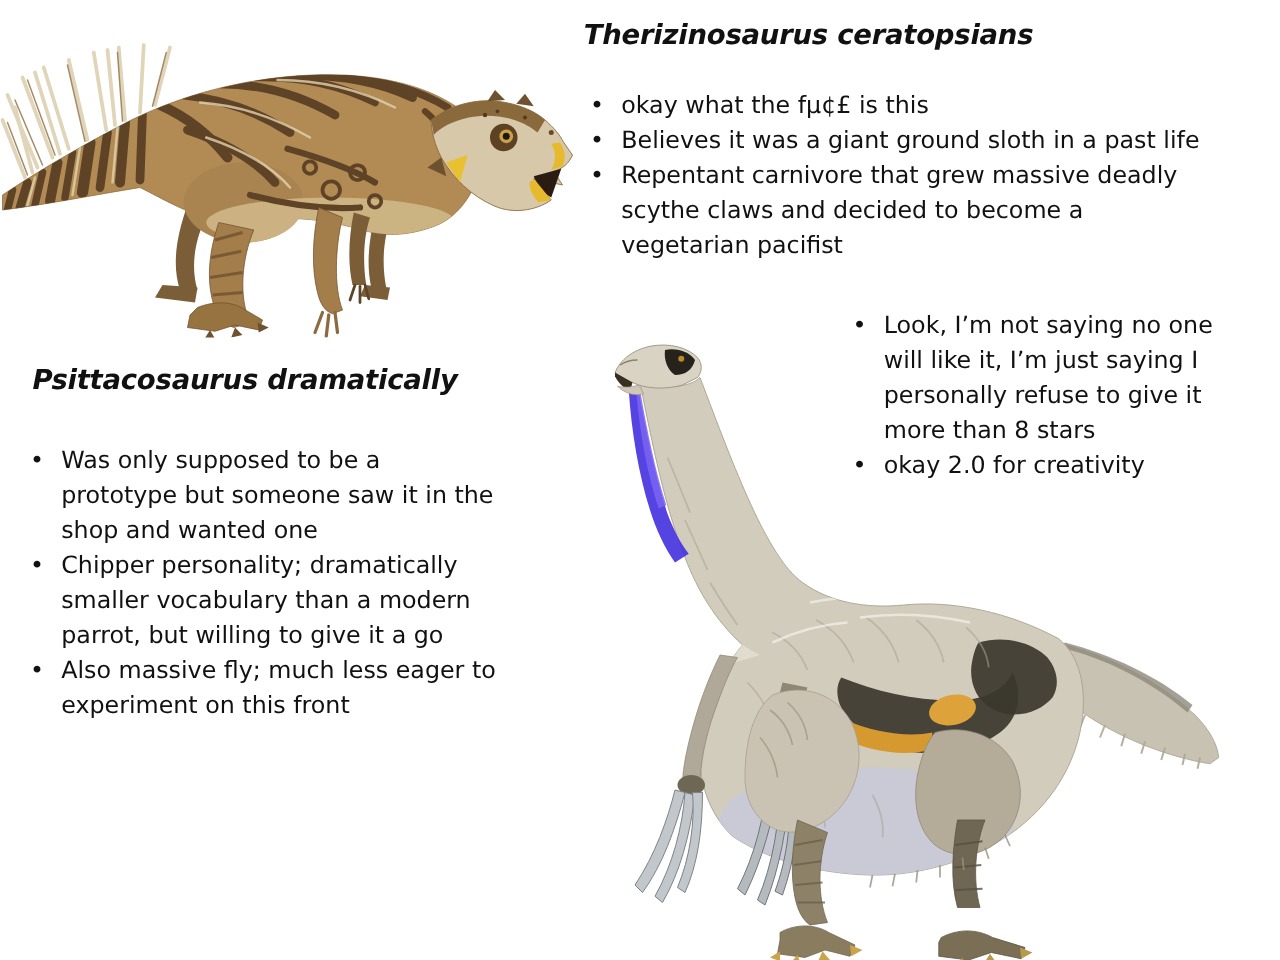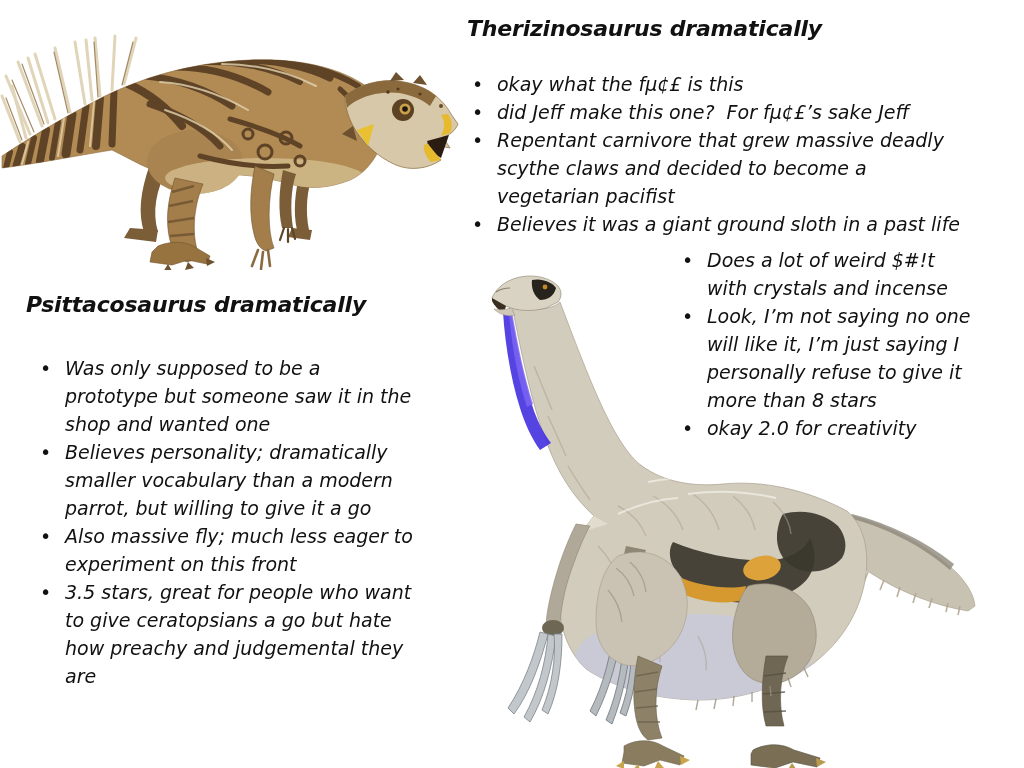--- a/index.html
+++ b/index.html
@@ -9,31 +9,31 @@
     font-family:"DejaVu Sans", sans-serif;
   }
   .title {
     position:absolute; font-style:italic; font-weight:bold;
     font-size:22px; letter-spacing:-0.2px; white-space:nowrap;
   }
   #theri-title  { left:467px; top:16px;  }
   #psitta-title { left:26px;  top:292px; }
   ul.bullets {
     position:absolute; margin:0; padding:0; list-style:none;
-    font-size:19px; line-height:28px;font-style:italic;
+    font-size:19px; line-height:28px;
   }
   ul.bullets li {
     position:relative; padding-left:29px; white-space:pre-wrap;
   }
   ul.bullets li::before {
     content:"\2022"; position:absolute; left:4px; top:0;
   }
   #theri-bullets  { left:468px; top:70px;  width:500px; }
   #side-bullets   { left:678px; top:246px; width:296px; }
-  #psitta-bullets { left:36px;  top:354px; width:381px; }
+  #psitta-bullets { left:20px;  top:354px; width:381px; }
   .dino { position:absolute; }
   #psitta-img { left:0px;   top:34px;  width:460px; height:236px; }
   #theri-img  { left:448px; top:256px; width:575px; height:512px; }
 </style>
 </head>
 <body>
 
 <svg id="psitta-img" class="dino" viewBox="0 0 460 236" xmlns="http://www.w3.org/2000/svg">
   <defs>
     <clipPath id="pBody">
@@ -272,32 +272,29 @@
     <path d="M250,444 l-2,10"></path>
       <path d="M268,443 l-2,10"></path>
       <path d="M286,440 l-1,10"></path>
     <path d="M304,436 l0,10"></path>
       <path d="M322,430 l1,10"></path>
       <path d="M340,422 l3,9"></path>
       <path d="M356,412 l4,9"></path>
   </g>
 </svg>
 
-<div class="title" id="theri-title">Therizinosaurus dramatically</div>
+<div class="title" id="theri-title">Therizinosaurus ceratopsians</div>
 <div class="title" id="psitta-title">Psittacosaurus dramatically</div>
 
 <ul class="bullets" id="theri-bullets">
     <li>okay what the fμ¢£ is this</li>
-    <li>did Jeff make this one?  For fμ¢£’s sake Jeff</li>
+    <li>Believes it was a giant ground sloth in a past life</li>
     <li>Repentant carnivore that grew massive deadly scythe claws and decided to become a vegetarian pacifist</li>
-    <li>Believes it was a giant ground sloth in a past life</li>
   </ul>
 <ul class="bullets" id="side-bullets">
-    <li>Does a lot of weird $#!t with crystals and incense</li>
     <li>Look, I’m not saying no one will like it, I’m just saying I personally refuse to give it more than 8 stars</li>
     <li>okay 2.0 for creativity</li>
   </ul>
 <ul class="bullets" id="psitta-bullets">
     <li>Was only supposed to be a prototype but someone saw it in the shop and wanted one</li>
-    <li>Believes personality; dramatically smaller vocabulary than a modern parrot, but willing to give it a go</li>
+    <li>Chipper personality; dramatically smaller vocabulary than a modern parrot, but willing to give it a go</li>
     <li>Also massive fly; much less eager to experiment on this front</li>
-    <li>3.5 stars, great for people who want to give ceratopsians a go but hate how preachy and judgemental they are</li>
   </ul>
 
 </body></html>

